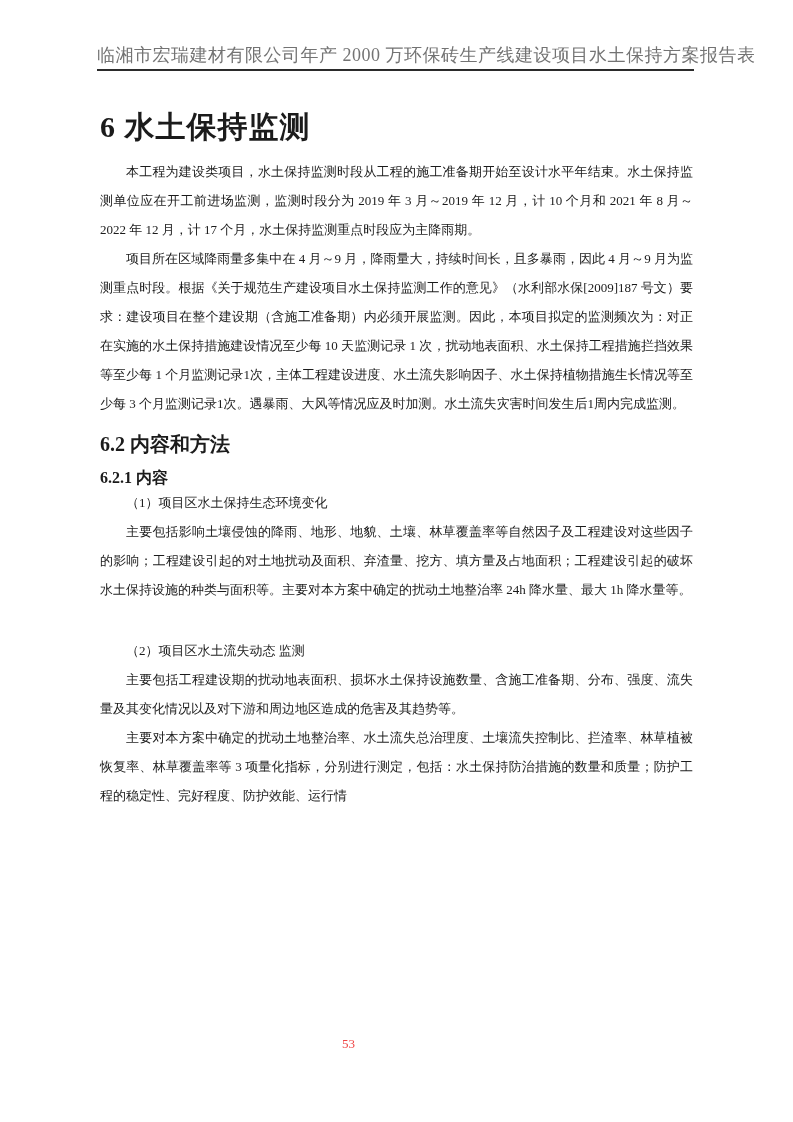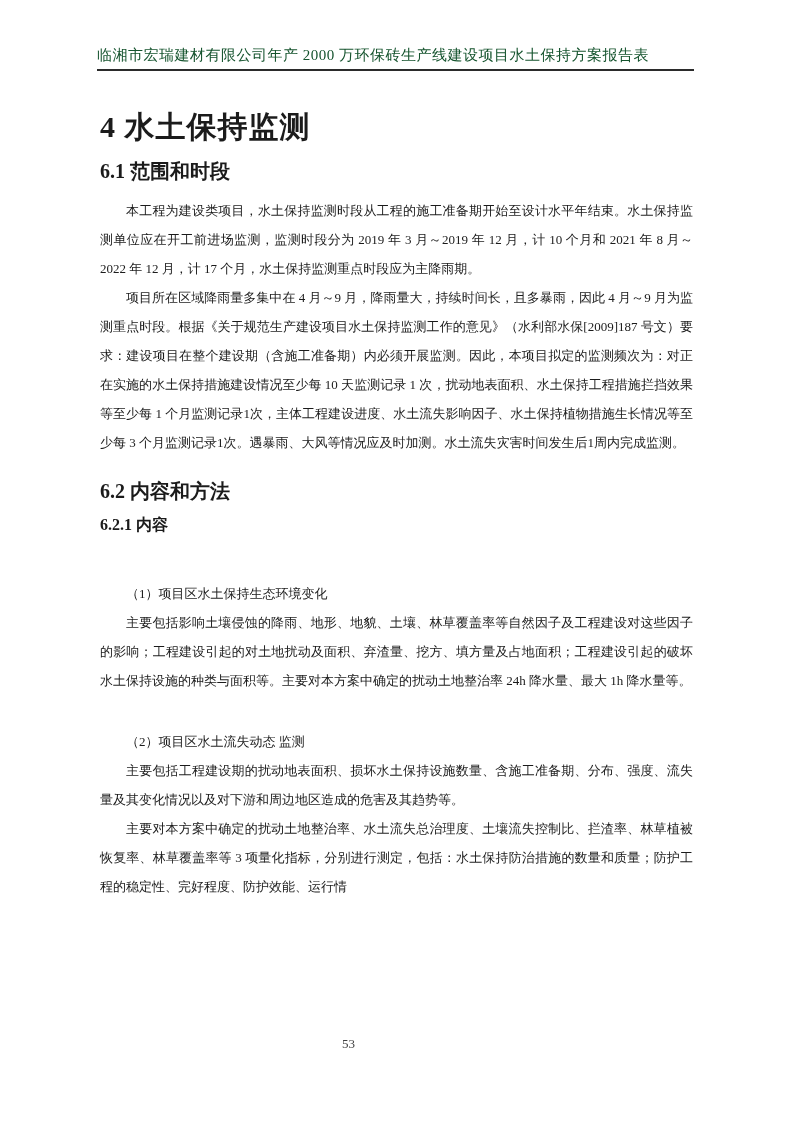--- a/index.html
+++ b/index.html
@@ -15,26 +15,26 @@
     overflow: hidden;
     font-family: "Liberation Serif", "DejaVu Serif", serif;
     color: #1b1b1b;
   }
   
   .page-header {
     position: absolute;
     top: 46px;
     left: 97px;
     width: 597px;
-    font-size: 15px;
+    font-size: 18px;
     line-height: 18px;
     letter-spacing: 0.5px;
     padding-bottom: 5px;
     border-bottom: 2px solid #2b2b2b;
-    color: #14532d;
+    color: #737373;
     white-space: nowrap;
   }
   
   .content {
     position: absolute;
     left: 100px;
     top: 0;
     width: 593px;
   }
   .content h1 {
@@ -44,71 +44,69 @@
     margin: 110px 0 0 0;
     letter-spacing: 1px;
   }
   .content h2 {
     font-size: 20px;
     line-height: 24px;
     font-weight: 700;
     margin: 15px 0 0 0;
   }
   .content h2.sec62 {
-    margin-top: 22px;
+    margin-top: 14px;
   }
   .content h3 {
     font-size: 16px;
     line-height: 20px;
     font-weight: 700;
     margin: 12px 0 0 0;
   }
   .content p {
     font-size: 13px;
     line-height: 29px;
     margin: 0;
     text-indent: 2em;
     text-align: justify;
   }
   .content p.first-after-heading {
     margin-top: 13px;
   }
   .content p.item-title {
     text-align: left;
-    margin-top: 44px;
   }
   .content p.item-title.gap-before {
     margin-top: 32px;
   }
   
   .page-footer {
     position: absolute;
     top: 1036px;
     left: 0;
     width: 697px;
     text-align: center;
     font-size: 13px;
     line-height: 16px;
-    color: #404040;
+    color: #ef4444;
   }
 </style>
 </head>
 <body>
 
 <div class="page">
 
   <div class="page-header">
     <span>临湘市宏瑞建材有限公司年产 2000 万环保砖生产线建设项目水土保持方案报告表</span>
   </div>
 
   <div class="content">
 
-    <h1>4 水土保持监测</h1>
+    <h1>6 水土保持监测</h1>
 
-    <h2>6.1 范围和时段</h2>
 
     <p class="first-after-heading">本工程为建设类项目，水土保持监测时段从工程的施工准备期开始至设计水平年结束。水土保持监测单位应在开工前进场监测，监测时段分为 2019 年 3 月～2019 年 12 月，计 10 个月和 2021 年 8 月～2022 年 12 月，计 17 个月，水土保持监测重点时段应为主降雨期。</p>
 
     <p>项目所在区域降雨量多集中在 4 月～9 月，降雨量大，持续时间长，且多暴雨，因此 4 月～9 月为监测重点时段。根据《关于规范生产建设项目水土保持监测工作的意见》（水利部水保[2009]187 号文）要求：建设项目在整个建设期（含施工准备期）内必须开展监测。因此，本项目拟定的监测频次为：对正在实施的水土保持措施建设情况至少每 10 天监测记录 1 次，扰动地表面积、水土保持工程措施拦挡效果等至少每 1 个月监测记录1次，主体工程建设进度、水土流失影响因子、水土保持植物措施生长情况等至少每 3 个月监测记录1次。遇暴雨、大风等情况应及时加测。水土流失灾害时间发生后1周内完成监测。</p>
 
     <h2 class="sec62">6.2 内容和方法</h2>
 
     <h3>6.2.1 内容</h3>
 
     <p class="item-title">（1）项目区水土保持生态环境变化</p>

